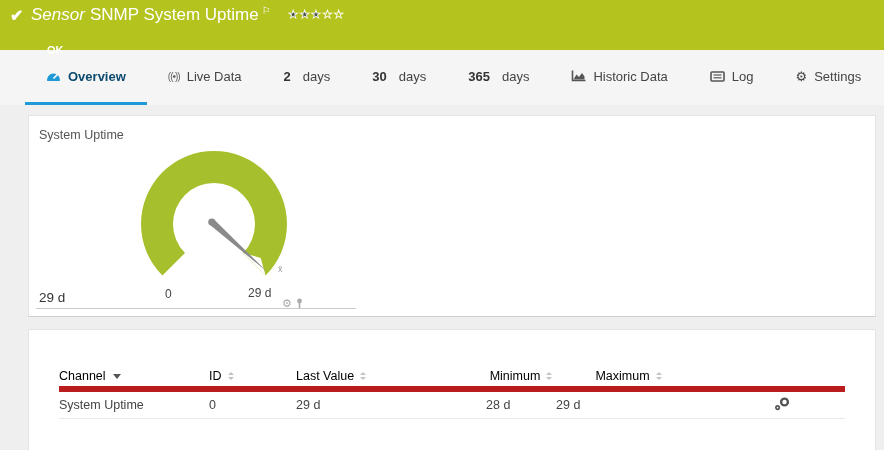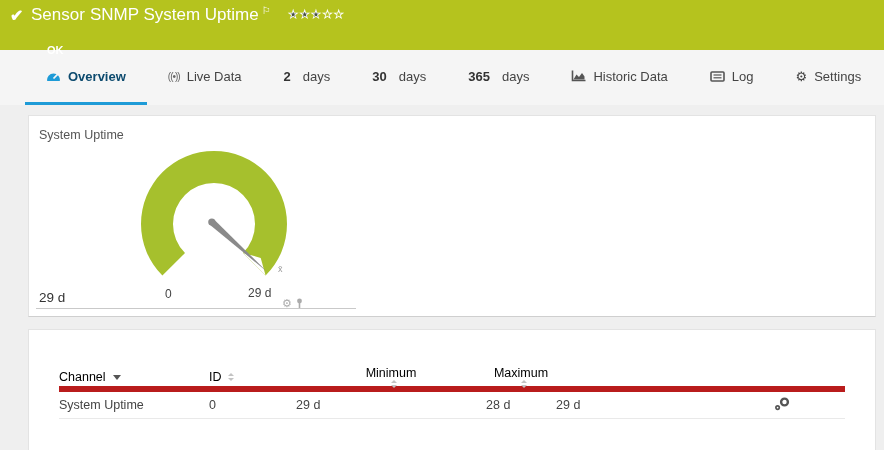--- a/index.html
+++ b/index.html
@@ -3,21 +3,21 @@
 <meta charset="utf-8">
 <style>
   * { margin:0; padding:0; box-sizing:border-box; }
   html,body { width:884px; height:450px; overflow:hidden; }
   body { font-family:"Liberation Sans", sans-serif; background:#efefef; }
 
   
   .topbar { position:relative; height:50px; background:#b5c31e; color:#fff; }
   .check { position:absolute; left:10px; top:6px; font-size:16px; font-weight:bold; }
   .title-row { position:absolute; left:31px; top:5px; font-size:17px; white-space:nowrap; }
-  .kind { margin-right:5px; }
+  .kind { font-style:italic; margin-right:5px; }
   .flag { font-size:10px; position:relative; top:-6px; left:3px; }
   .stars { margin-left:16px; font-size:11px; letter-spacing:1.5px; -webkit-text-stroke:0.8px #ffffff; position:relative; top:-2px; }
   .stars .filled { color:#454f42; }
   .stars .empty  { color:rgba(0,0,0,0); }
   .status { position:absolute; left:47px; top:44px; font-size:11px; font-weight:bold; }
 
   
   .tabs { height:55px; background:#f5f5f5; display:flex; align-items:stretch; padding-left:25px; overflow:hidden; white-space:nowrap; }
   .tab { display:flex; align-items:center; gap:7px; padding:0 21px; font-size:13px; color:#444; cursor:pointer; border-bottom:3px solid transparent; }
   .tab.active { font-weight:bold; color:#0c4a6e; border-bottom-color:#1e9bd7; }
@@ -40,21 +40,21 @@
   .gp-icons { position:absolute; left:253px; top:181px; display:flex; align-items:center; gap:3px; color:#ababab; }
   .gp-gear { font-size:11px; cursor:pointer; }
 
   .table-panel { margin-top:12px; height:140px; padding:36px 30px 0 30px; }
   .trow { display:grid; grid-template-columns:150px 87px 190px 70px 145px 1fr; align-items:center; }
   .thead { height:26px; border-bottom:6px solid #b91c1c; font-size:12.5px; color:#000000; }
   .tdata { height:27px; border-bottom:1px solid #e9e9e9; font-size:12.5px; color:#444; }
   .cell-r { text-align:left; }
   .cell-gear { text-align:right; padding-right:54px; }
   .hcell { display:flex; align-items:center; cursor:pointer; }
-  .hcell.right { justify-content:flex-end;flex-direction:column; }
+  .hcell.right { justify-content:center; }
   .sort { display:inline-flex; flex-direction:column; margin-left:6px; gap:2px; }
   .sort i { display:block; width:0; height:0; border-left:3.5px solid transparent; border-right:3.5px solid transparent; }
   .sort .up { border-bottom:3.5px solid #c3c3c3; }
   .sort .down { border-top:3.5px solid #c3c3c3; }
   .caret-down { display:inline-block; width:0; height:0; border-left:4.5px solid transparent; border-right:4.5px solid transparent; border-top:5px solid #555; margin-left:7px; }
   .gears-btn { display:inline-block; cursor:pointer; }
 </style>
 </head>
 <body>
 
@@ -154,20 +154,27 @@
           <span>Channel</span>
           <span class="caret-down"></span>
         </div>
         <div class="hcell">
           <span>ID</span>
           <span class="sort">
               <i class="up"></i>
               <i class="down"></i>
             </span>
         </div>
+        <div class="hcell">
+          <span>Last Value</span>
+          <span class="sort">
+              <i class="up"></i>
+              <i class="down"></i>
+            </span>
+        </div>
         <div class="hcell right">
           <span>Minimum</span>
           <span class="sort">
               <i class="up"></i>
               <i class="down"></i>
             </span>
         </div>
         <div class="hcell right">
           <span>Maximum</span>
           <span class="sort">

